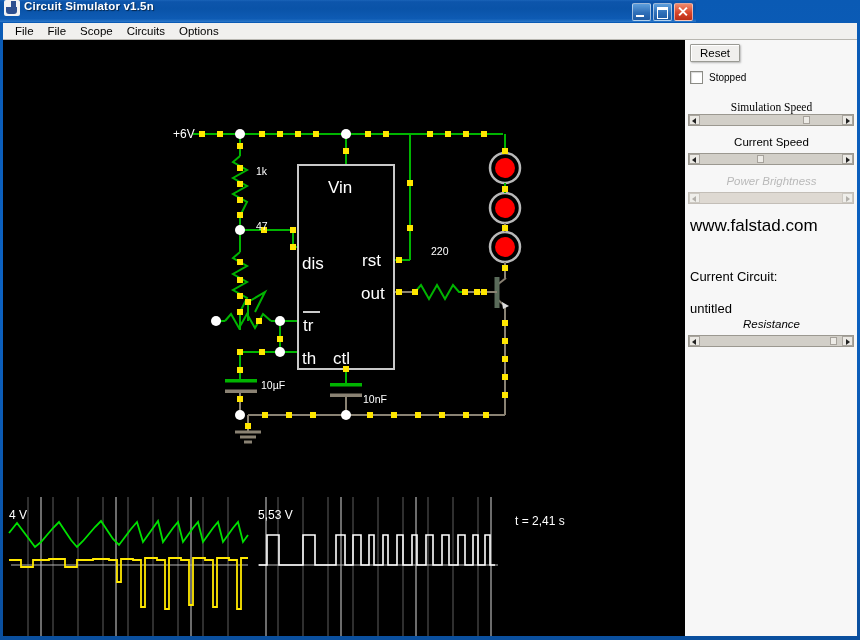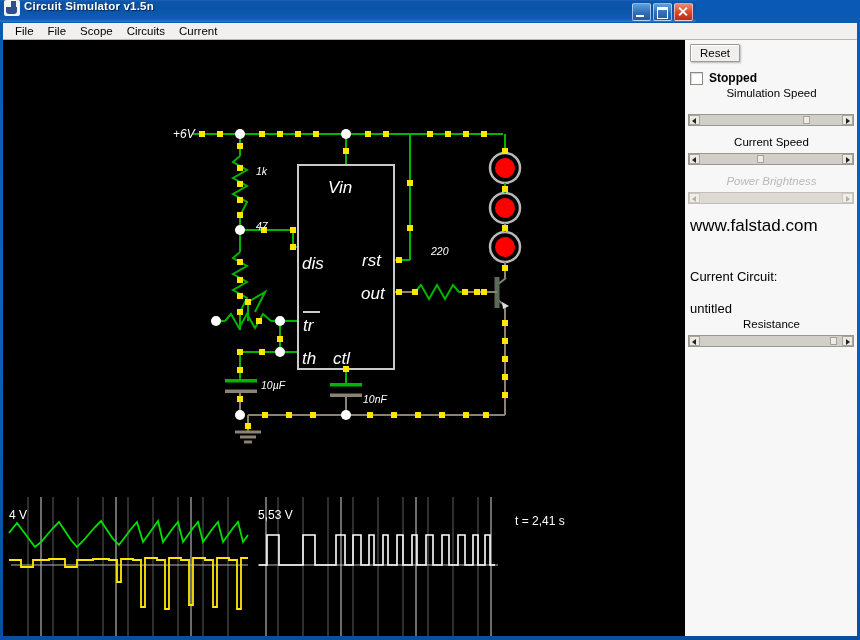--- a/index.html
+++ b/index.html
@@ -38,34 +38,34 @@
     background:#f1f0ee;border-bottom:1px solid #b8b6b0;display:flex;align-items:center;
     box-sizing:border-box;}
   .menubar span{font-size:11.5px;color:#000;padding:0 7px;line-height:16px;cursor:default;}
   .menubar span:first-child{margin-left:5px;}
 
   
   .client{position:absolute;left:3px;top:40px;width:854px;height:596px;
     background:#000;box-sizing:border-box;}
 
   
-  .canvas{position:absolute;left:0;top:0;width:681px;height:596px;background:#000;font-style:italic;}
+  .canvas{position:absolute;left:0;top:0;width:681px;height:596px;background:#000;}
   .canvas svg{display:block;}
 
   
   .panel{position:absolute;left:681px;top:0;width:173px;height:596px;
     background:#f7f7f7;border-left:1px solid #000;box-sizing:border-box;
     font-size:11.5px;color:#000;}
   .rstbtn{position:absolute;left:5px;top:4px;padding:2px 9px;font-size:11.5px;
     background:#f0efed;border:1px solid #9a9a94;border-radius:1px;
     box-shadow:inset 1px 1px 0 #fff,1px 1px 2px rgba(0,0,0,.25);color:#000;}
   .chkrow{position:absolute;left:5px;top:31px;display:flex;align-items:center;gap:6px;}
   .chk{width:11px;height:11px;background:#fff;border:1px solid #8c8c86;
     box-shadow:inset 1px 1px 1px rgba(0,0,0,.16);}
-  .lbl-c{font-size:12px;font-weight:bold;}
+  .lbl-c{font-size:10px;}
   .sec-label{position:absolute;width:173px;text-align:center;font-size:11.5px;}
   .sec-label.dim{color:#b9b9b9;font-style:italic;}
   .sbar{position:absolute;left:3px;width:166px;height:12px;
     background:#d2cfc8;border:1px solid #9b9890;box-sizing:border-box;display:flex;
     align-items:center;justify-content:space-between;}
   .sbar.dim{background:#ded9d2;border-color:#c3beb7;}
   .arw{width:11px;height:10px;background:#ebe9e4;border:1px solid #a9a59e;
     box-sizing:border-box;position:relative;flex:none;}
   .arw.dim{background:#efeeea;border-color:#cdc9c2;}
   .arw:after{content:"";position:absolute;top:2px;border-top:3px solid transparent;
@@ -103,21 +103,21 @@
           <i class="b"></i>
         </div>
     </div>
   </div>
 
   <div class="menubar">
     <span>File</span>
     <span>File</span>
     <span>Scope</span>
     <span>Circuits</span>
-    <span>Current</span>
+    <span>Options</span>
   </div>
 
   <div class="client">
 
     <div class="canvas">
       <svg width="681" height="596" viewBox="0 0 681 596">
         <defs>
           <g id="dotY">
               <rect x="-3" y="-3" width="6" height="6" fill="#ffe600"></rect>
             </g>
@@ -410,21 +410,21 @@
 
     <div class="panel">
 
       <button class="rstbtn">Reset</button>
 
       <div class="chkrow">
         <span class="chk"></span>
         <span class="lbl-c">Stopped</span>
       </div>
 
-      <div class="sec-label" style="top:47px;">Simulation Speed</div>
+      <div class="sec-label" style="top:61px;font-family:Liberation Serif, serif;">Simulation Speed</div>
       <div class="sbar" style="top:74px;">
         <span class="arw l"></span>
         <span class="thumb" style="left:114px;"></span>
         <span class="arw r"></span>
       </div>
 
       <div class="sec-label" style="top:96px;">Current Speed</div>
       <div class="sbar" style="top:113px;">
         <span class="arw l"></span>
         <span class="thumb" style="left:68px;"></span>
@@ -435,21 +435,21 @@
       <div class="sbar dim" style="top:152px;">
         <span class="arw dim l"></span>
         <span class="arw dim r"></span>
       </div>
 
       <div class="ptxt" style="top:176px;">www.falstad.com</div>
 
       <div class="ptxt small" style="top:229px;">Current Circuit:</div>
       <div class="ptxt small" style="top:261px;">untitled</div>
 
-      <div class="sec-label" style="top:278px;">Resistance</div>
+      <div class="sec-label" style="top:278px;font-style:italic;">Resistance</div>
       <div class="sbar" style="top:295px;">
         <span class="arw l"></span>
         <span class="thumb" style="left:141px;"></span>
         <span class="arw r"></span>
       </div>
     </div>
 
   </div>
 </div>
 

